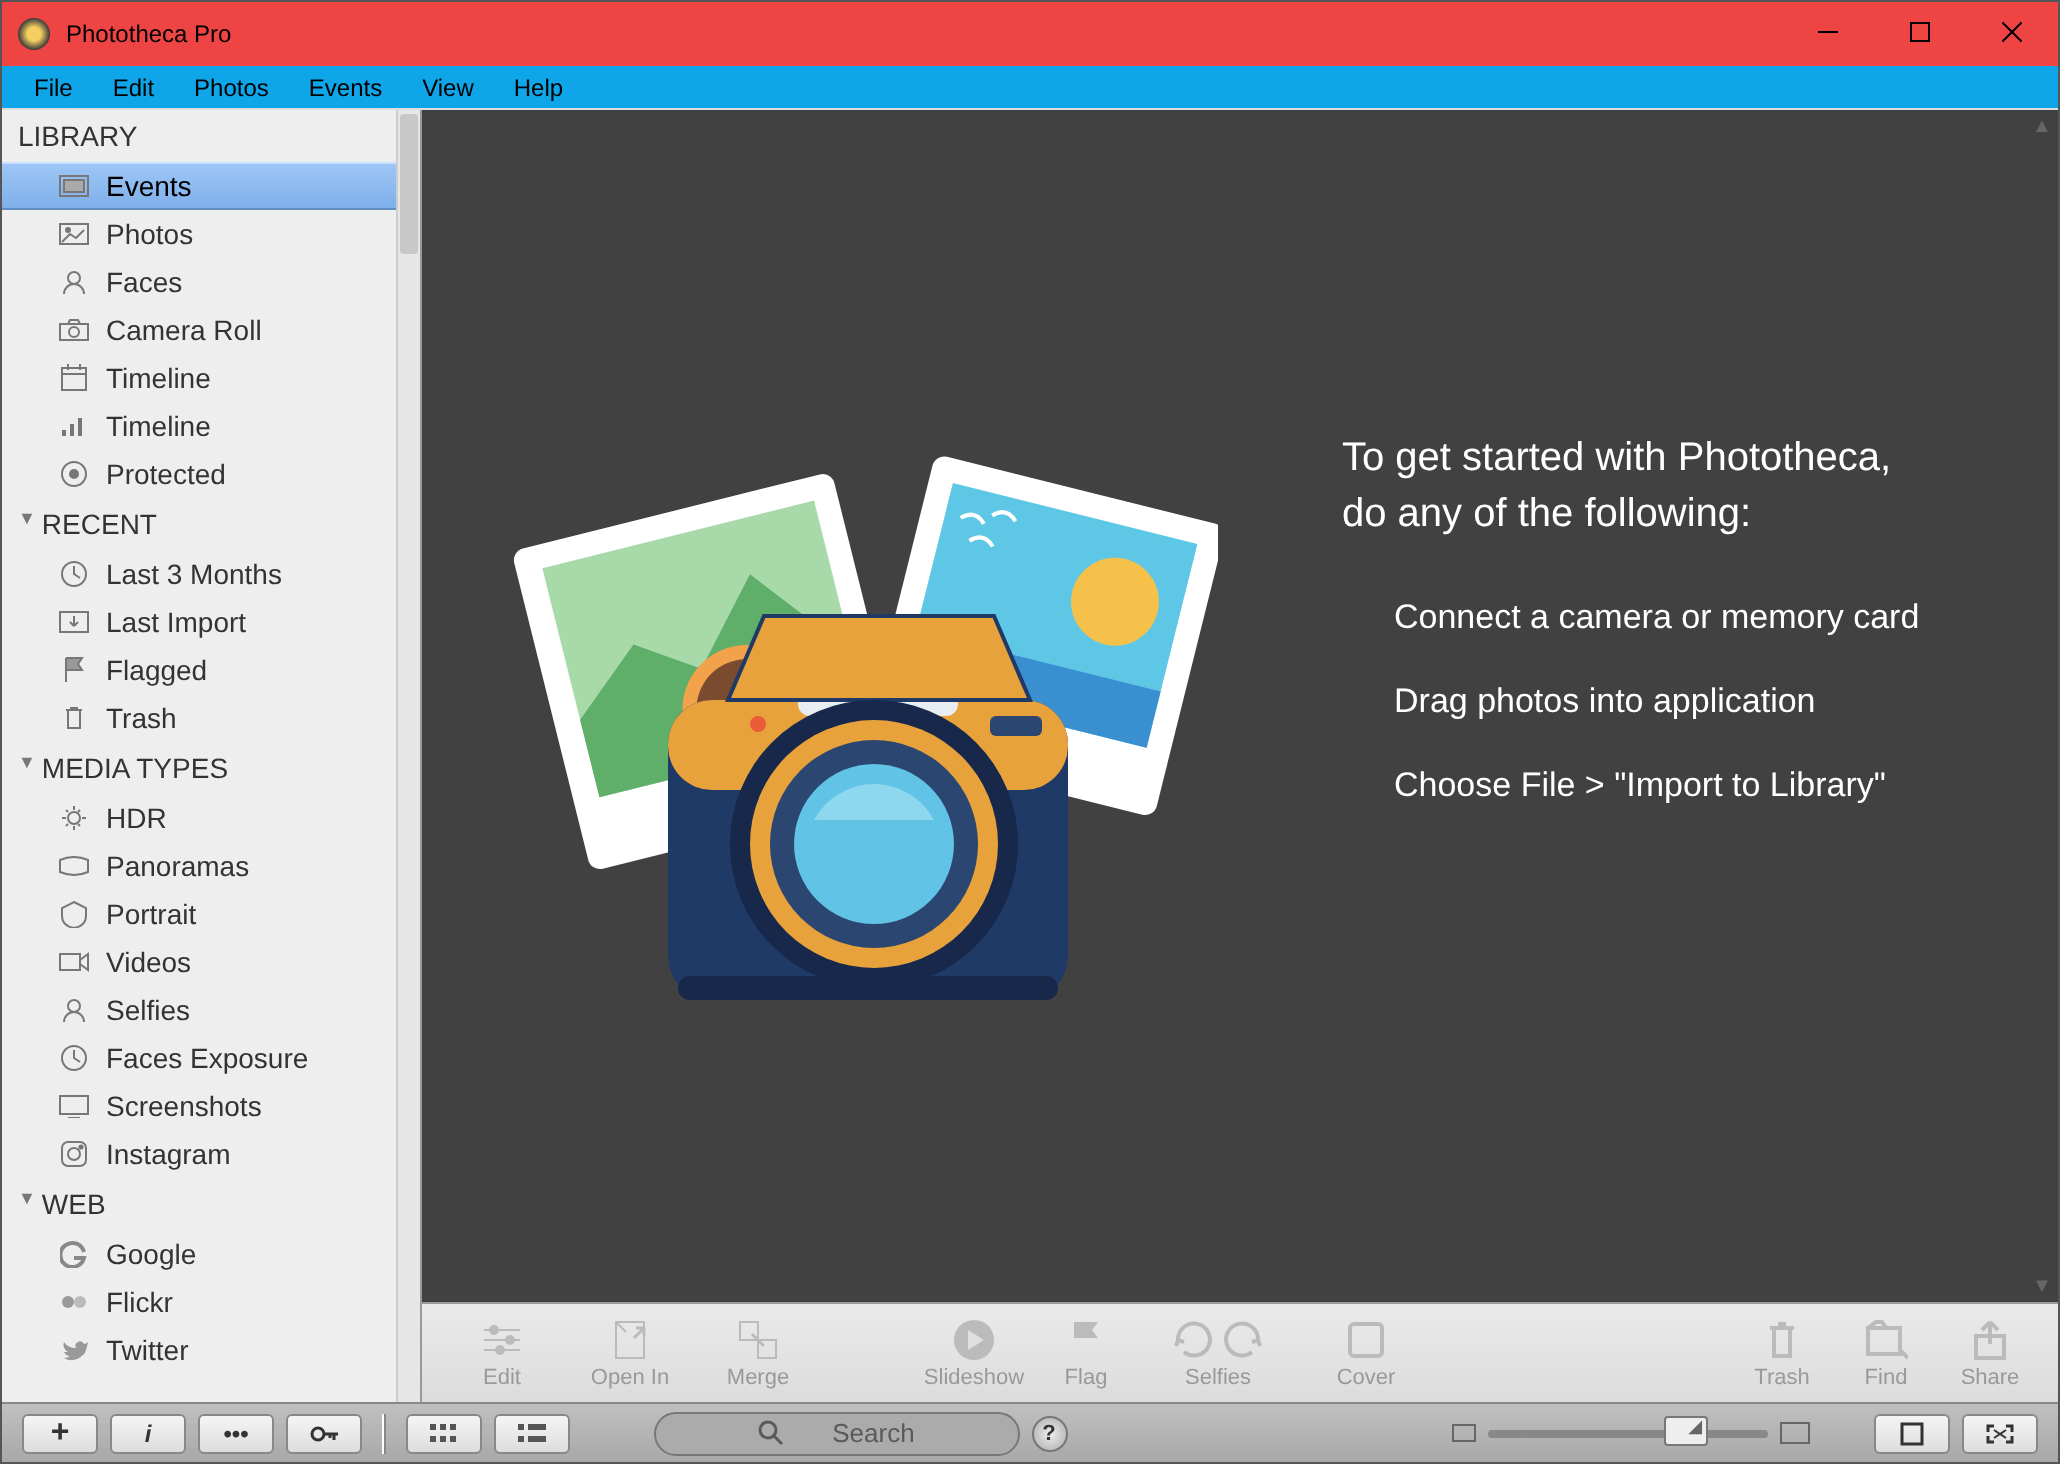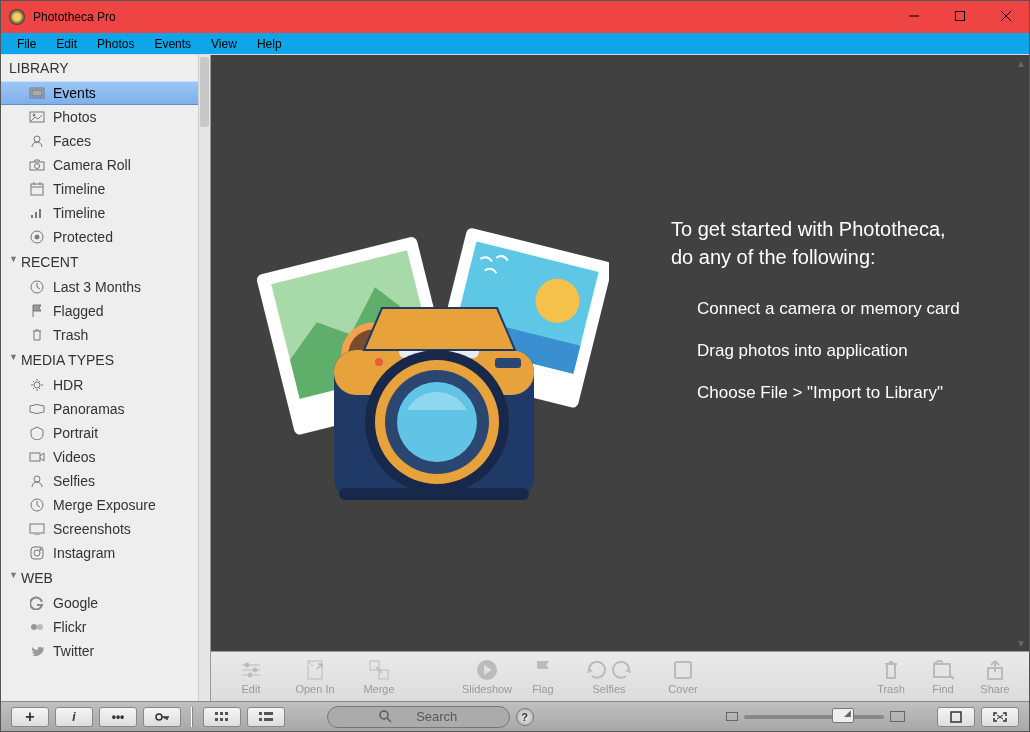--- a/index.html
+++ b/index.html
@@ -174,20 +174,29 @@
             <span class="ico">
               <svg width="14" height="14" fill="none" stroke="#777">
                 <circle cx="7" cy="7" r="6"></circle>
                 <path d="M7 3 v4 l3 2"></path>
               </svg>
             </span>
             <span>Last 3 Months</span>
           </div>
           <div class="side-item">
             <span class="ico">
+              <svg width="16" height="12" fill="none" stroke="#777">
+                <rect x="1" y="1" width="14" height="10"></rect>
+                <path d="M8 3 v5 m0 0 l-2 -2 m2 2 l2 -2"></path>
+              </svg>
+            </span>
+            <span>Last Import</span>
+          </div>
+          <div class="side-item">
+            <span class="ico">
               <svg width="12" height="14" fill="#999" stroke="#777">
                 <path d="M2 1 v12 M2 1 h8 l-2 3 l2 3 h-8"></path>
               </svg>
             </span>
             <span>Flagged</span>
           </div>
           <div class="side-item">
             <span class="ico">
               <svg width="12" height="14" fill="none" stroke="#777">
                 <path d="M2 3 h8 M3 3 v9 h6 v-9 M4 2 h4"></path>
@@ -242,21 +251,21 @@
             </span>
             <span>Selfies</span>
           </div>
           <div class="side-item">
             <span class="ico">
               <svg width="14" height="14" fill="none" stroke="#777">
                 <circle cx="7" cy="7" r="6"></circle>
                 <path d="M7 3 v4 l3 2"></path>
               </svg>
             </span>
-            <span>Merge Exposure</span>
+            <span>Faces Exposure</span>
           </div>
           <div class="side-item">
             <span class="ico">
               <svg width="16" height="12" fill="none" stroke="#777">
                 <rect x="1" y="1" width="14" height="9"></rect>
                 <line x1="5" y1="12" x2="11" y2="12"></line>
               </svg>
             </span>
             <span>Screenshots</span>
           </div>

